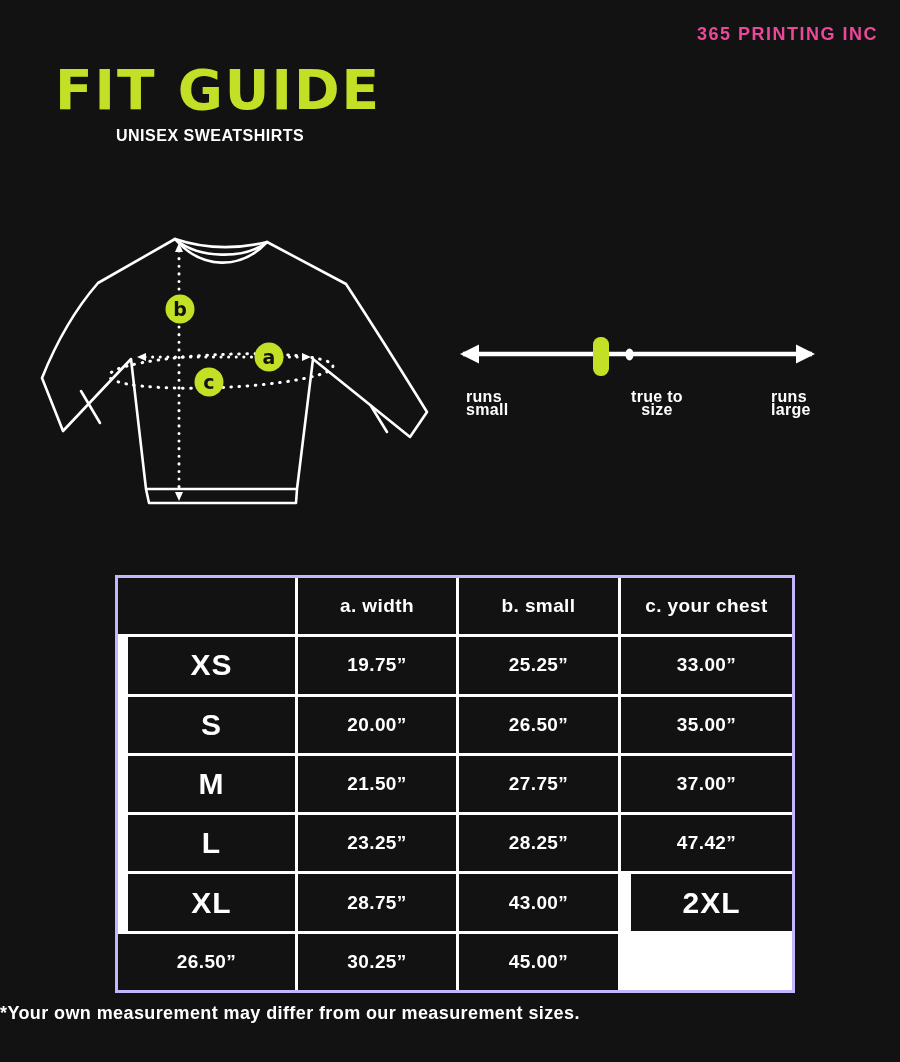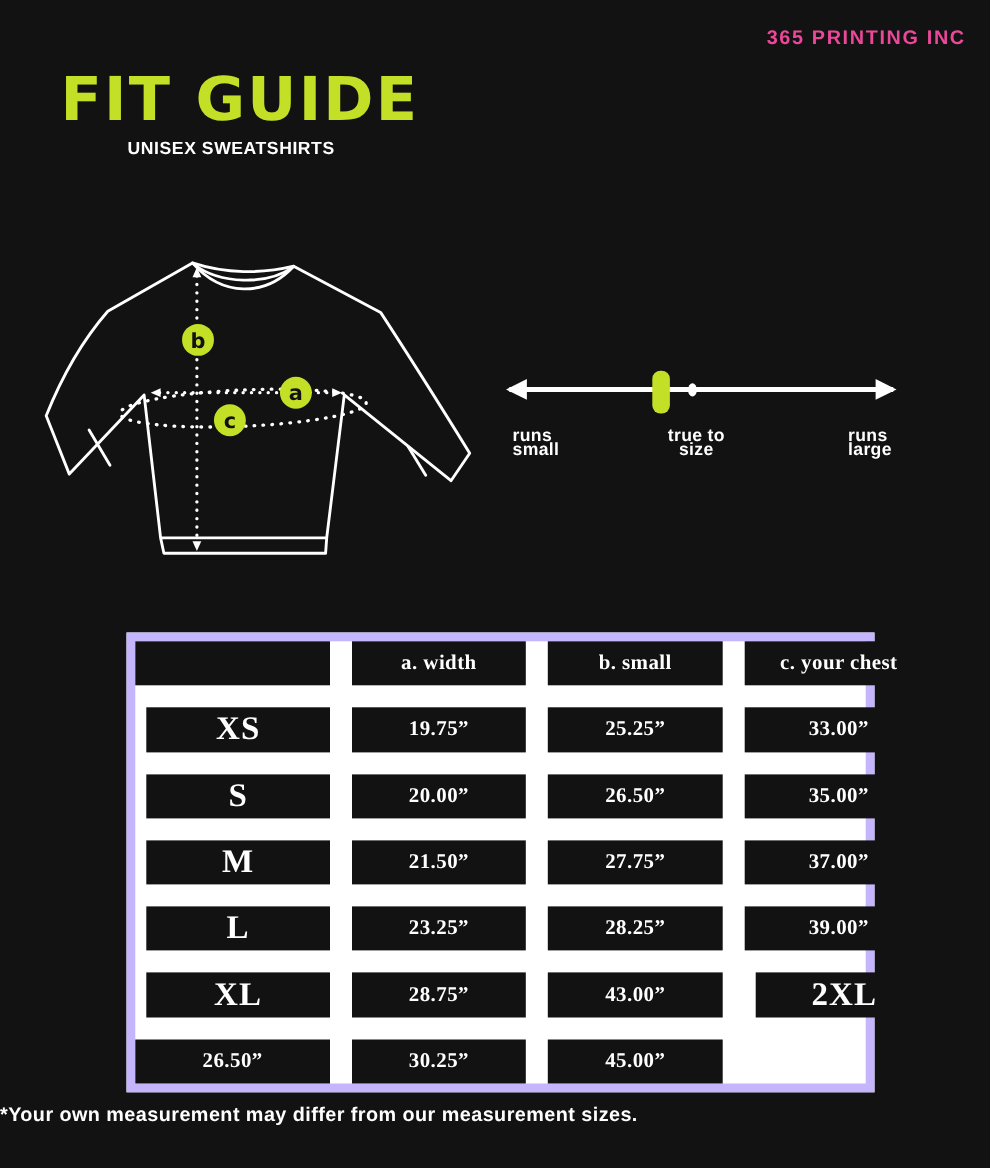--- a/index.html
+++ b/index.html
@@ -27,32 +27,31 @@
     color:#fff;font-weight:bold;font-size:16px;letter-spacing:0.5px;
   }
 
   .diagram-svg{position:absolute;left:0;top:210px;width:900px;height:320px;}
 
   .scale-label{
     position:absolute;color:#fff;font-weight:bold;font-size:16px;
     line-height:13px;white-space:pre-line;letter-spacing:0.3px;
   }
   .scale-label.left{left:466px;top:390px;text-align:left;}
-  .scale-label.center{left:588px;top:390px;width:90px;text-align:center;}
+  .scale-label.center{left:612px;top:390px;width:90px;text-align:center;}
   .scale-label.right{left:771px;top:390px;text-align:left;}
 
   .size-table{
     position:absolute;left:115px;top:575px;
     width:680px;height:418px;box-sizing:border-box;
-    border:8px solid #c4b5fd;background:#ffffff;
+    border:3px solid #c4b5fd;background:#ffffff;
     display:grid;
     grid-template-columns:177px 158px 159px 171px;
     grid-template-rows:repeat(7, 1fr);
-    gap:20px;
-    font-family:Liberation Serif, serif;
+    gap:3px;
   }
   .cell{
     background:#121212;color:#fff;
     display:flex;align-items:center;justify-content:center;
     font-weight:bold;font-size:19px;letter-spacing:0.4px;
   }
   .cell.size-name{font-size:30px;letter-spacing:1px;margin-left:10px;}
 
   .footnote{
     position:absolute;left:0;right:0;top:1003px;
@@ -149,21 +148,21 @@
     <div class="cell">35.00”</div>
 
     <div class="cell size-name">M</div>
     <div class="cell">21.50”</div>
     <div class="cell">27.75”</div>
     <div class="cell">37.00”</div>
 
     <div class="cell size-name">L</div>
     <div class="cell">23.25”</div>
     <div class="cell">28.25”</div>
-    <div class="cell">39.00”</div>
+    <div class="cell">47.42”</div>
 
     <div class="cell size-name">XL</div>
     <div class="cell">28.75”</div>
     <div class="cell">43.00”</div>
 
     <div class="cell size-name">2XL</div>
     <div class="cell">26.50”</div>
     <div class="cell">30.25”</div>
     <div class="cell">45.00”</div>
   </div>

